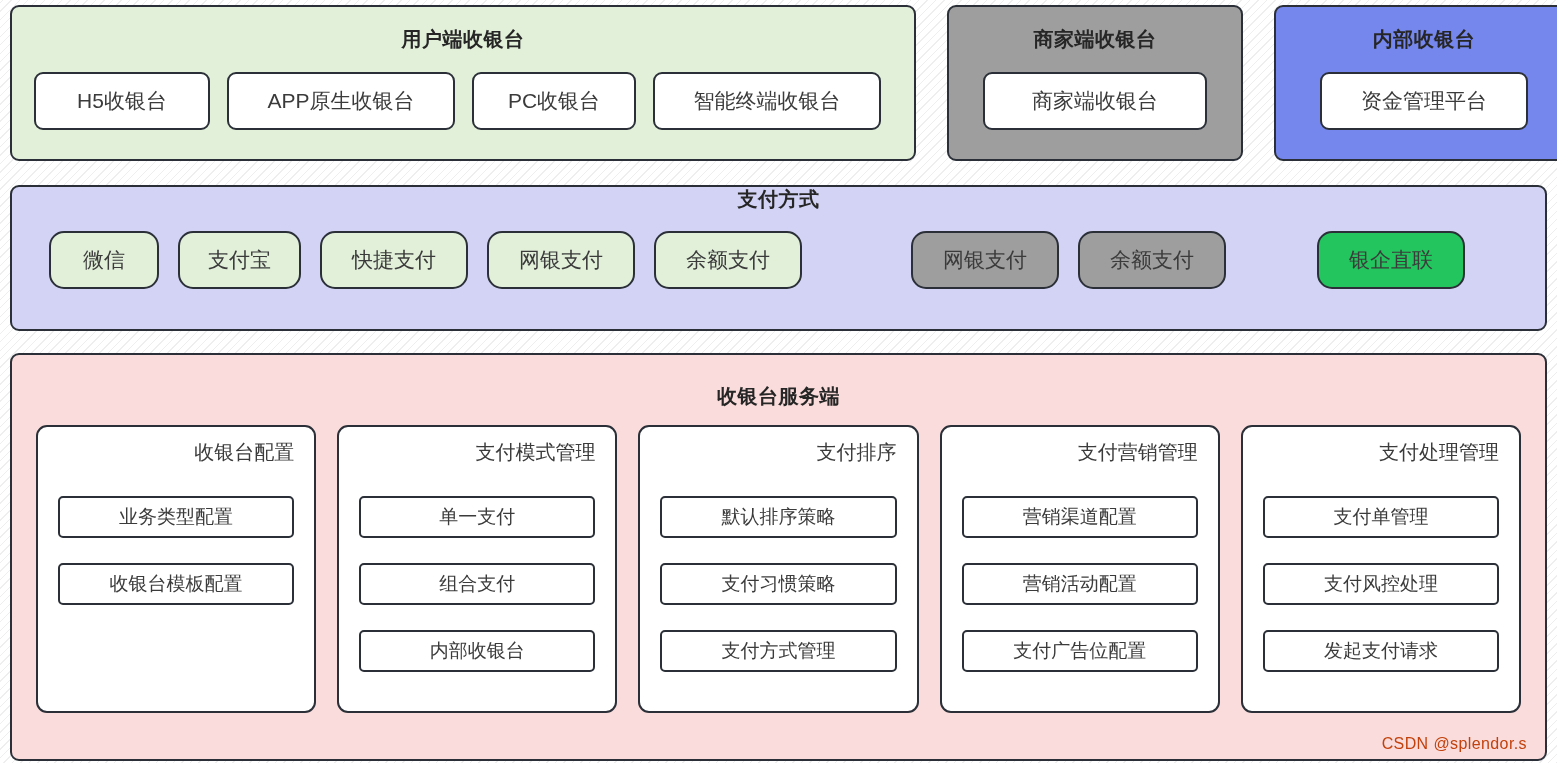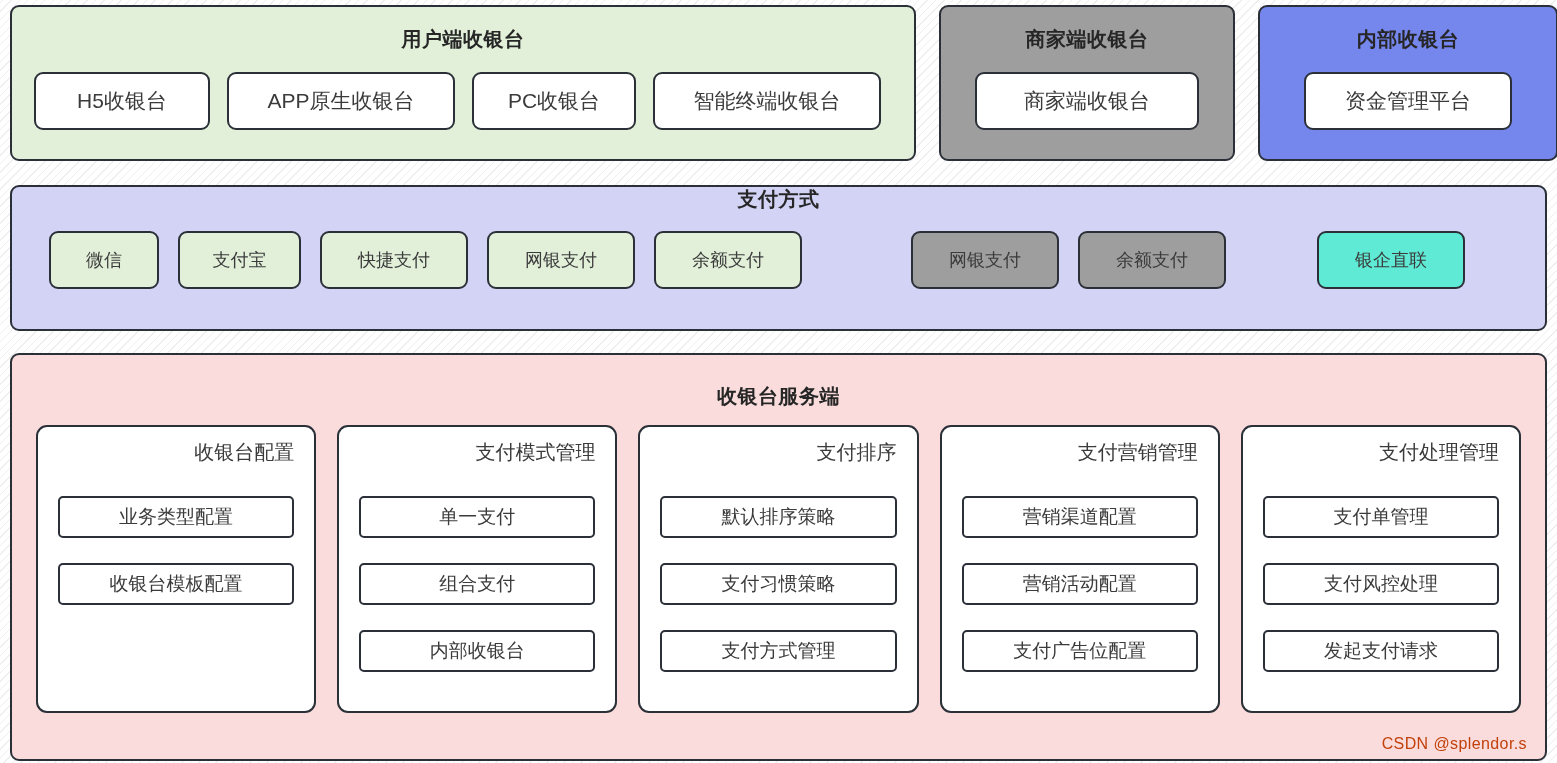--- a/index.html
+++ b/index.html
@@ -43,21 +43,21 @@
     font-weight: bold;
     font-size: 20px;
     letter-spacing: 0.5px;
     line-height: 1.2;
     color: #262626;
   }
 
   
   .row-top {
     display: flex;
-    gap: 23px;
+    gap: 31px;
     height: 156px;
   }
   .panel-green   { background: #e2f0da; }
   .panel-grey    { background: #9e9e9e; }
   .panel-blue    { background: #7586ec; }
   .panel-lav     { background: #d2d3f5; }
   .panel-pink    { background: #f9dcdb; }
 
   .panel-consumer { flex: 0 0 906px; padding-top: 20px; }
   .panel-merchant { flex: 0 0 296px; padding-top: 20px; }
@@ -101,32 +101,32 @@
   .pay-chips {
     display: flex;
     align-items: center;
     padding: 0 37px;
     margin-top: 20px;
   }
   .pay-chip {
     box-sizing: border-box;
     height: 58px;
     border: 2.5px solid #2b3038;
-    border-radius: 9px;
+    border-radius: 15px;
     display: flex;
     align-items: center;
     justify-content: center;
-    font-size: 18px;
+    font-size: 21px;
     color: #3b3b3b;
     white-space: nowrap;
     margin-right: 19px;
   }
   .pay-chip.green { background: #e2f0da; }
   .pay-chip.grey  { background: #9e9e9e; }
-  .pay-chip.blue  { background: #5eead4; }
+  .pay-chip.blue  { background: #22c55e; }
   .pay-chip.sz-sm { width: 110px; }
   .pay-chip.sz-md { width: 123px; }
   .pay-chip.sz-lg { width: 148px; }
   .spacer-wide { width: 90px; flex: 0 0 90px; }
   .spacer-mid  { width: 72px; flex: 0 0 72px; }
 
   
   .row-service {
     margin-top: 22px;
     height: 408px;

